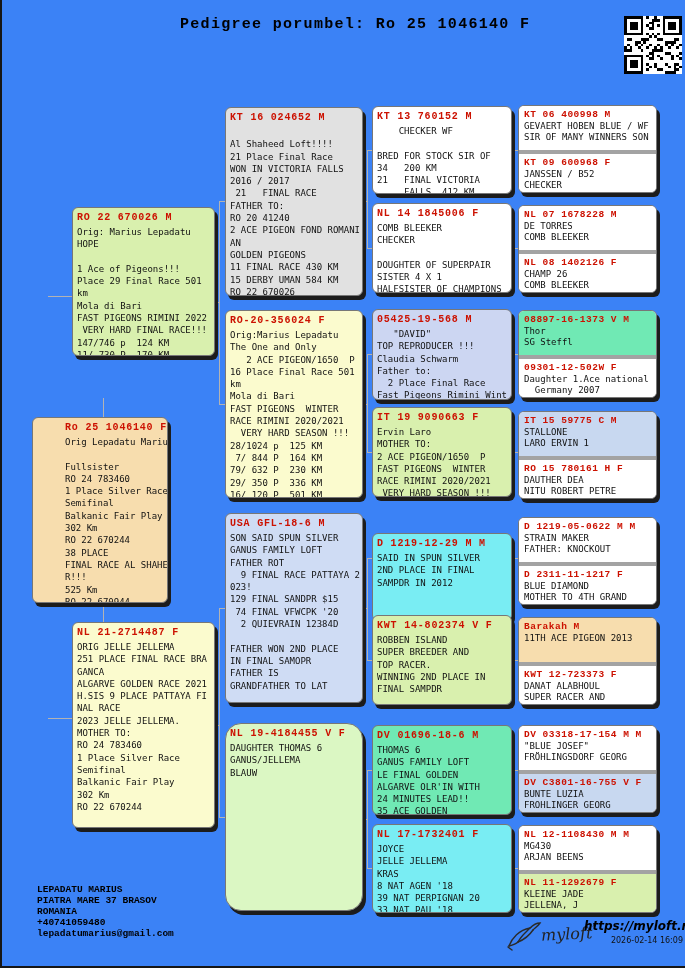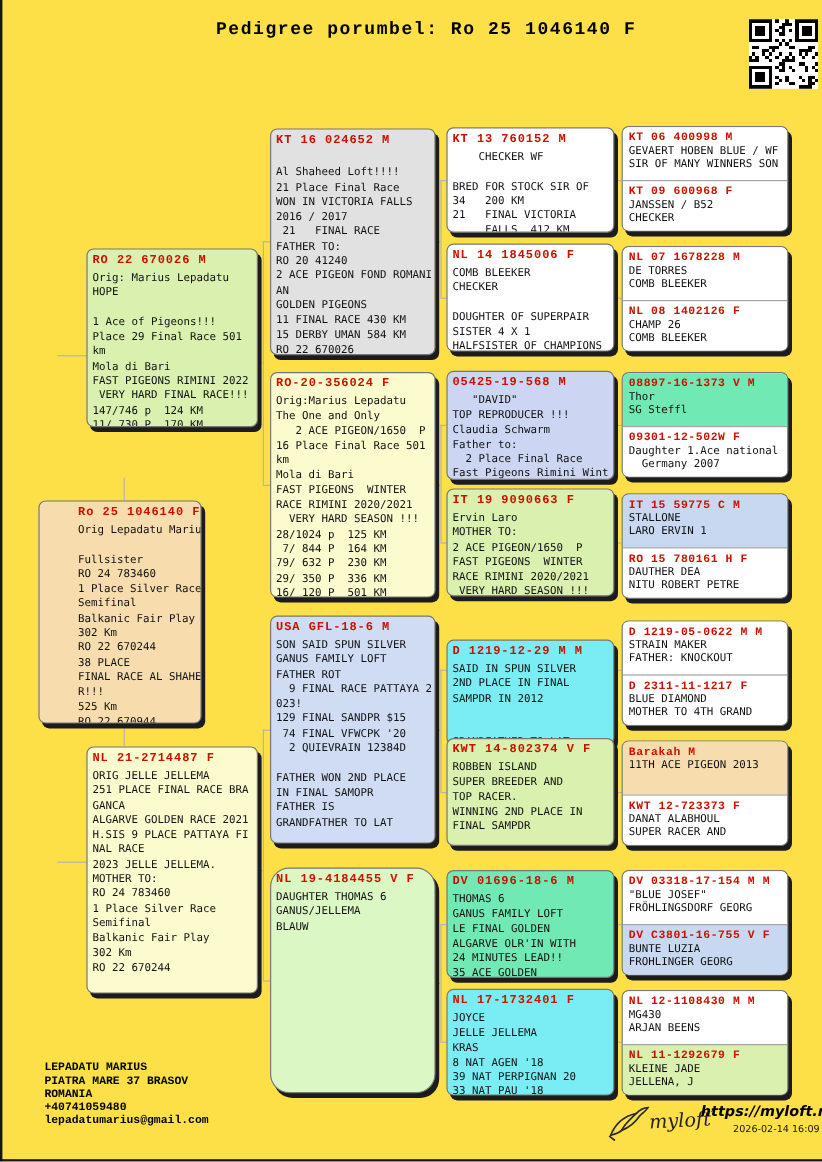--- a/index.html
+++ b/index.html
@@ -1,16 +1,16 @@
 <!DOCTYPE html>
 <html><head>
 <meta charset="utf-8">
 <style>
   html,body{margin:0;padding:0;background:#888;}
-  .page{position:relative;width:685px;height:968px;background:#fde047;overflow:hidden;
+  .page{position:relative;width:685px;height:968px;background:#3b82f6;overflow:hidden;
         font-family:"DejaVu Sans Mono",monospace;}
   .edge-left{position:absolute;left:0;top:0;width:2px;height:968px;background:#161616;}
   .edge-bottom{position:absolute;left:0;top:966px;width:685px;height:2px;background:#161616;}
   .page-title{position:absolute;left:180px;top:16px;font-family:"Liberation Mono",monospace;
         font-weight:bold;font-size:15px;letter-spacing:1.3px;color:#000;white-space:pre;}
   #qr{position:absolute;left:624px;top:16px;width:58px;height:58px;}
   .ln{position:absolute;background:#b3b3b3;}
 
   .box{position:absolute;box-sizing:border-box;border:1px solid #777;border-radius:6px;
        box-shadow:3px 4px 0 0 #1c1c1c;padding:2px 4px;overflow:hidden;background:#fff;}
@@ -31,21 +31,21 @@
   #b-fmm{left:372px;top:407px;width:140px;height:90px;}
   #b-mff{left:372px;top:513px;width:140px;height:88px;margin-top:20px;}
   #b-mfm{left:372px;top:615px;width:140px;height:90px;}
   #b-mmf{left:372px;top:725px;width:140px;height:90px;}
   #b-mmm{left:372px;top:824px;width:140px;height:89px;}
 
   .pair{position:absolute;left:518px;width:139px;height:88px;box-sizing:border-box;
         border:1px solid #777;border-radius:6px;box-shadow:3px 4px 0 0 #1c1c1c;
         overflow:hidden;background:#fff;}
   .pair-half{box-sizing:border-box;height:44px;padding:2px 5px;overflow:hidden;}
-  .pair-half.second{border-top:1px solid #a3a3a3;}
+  .pair-half.second{border-top:4px solid #a3a3a3;}
   .pair .box-title{margin:1px 0 1px 0;font-size:9.5px;letter-spacing:0.5px;}
   .pair .box-body{line-height:11.3px;}
   #p0{top:105px;} #p1{top:205px;} #p2{top:310px;} #p3{top:411px;}
   #p4{top:517px;} #p5{top:617px;} #p6{top:725px;} #p7{top:825px;}
 
   .contact{position:absolute;left:37px;top:884px;font-family:"Liberation Mono",monospace;
         font-weight:bold;font-size:9.5px;line-height:11px;color:#000;white-space:pre;}
   #bird{position:absolute;left:503px;top:916px;width:40px;height:36px;}
   .brand{position:absolute;left:541px;top:924px;font-family:"DejaVu Serif",serif;
         font-style:italic;font-size:16px;color:#222;transform:rotate(-3deg);}

